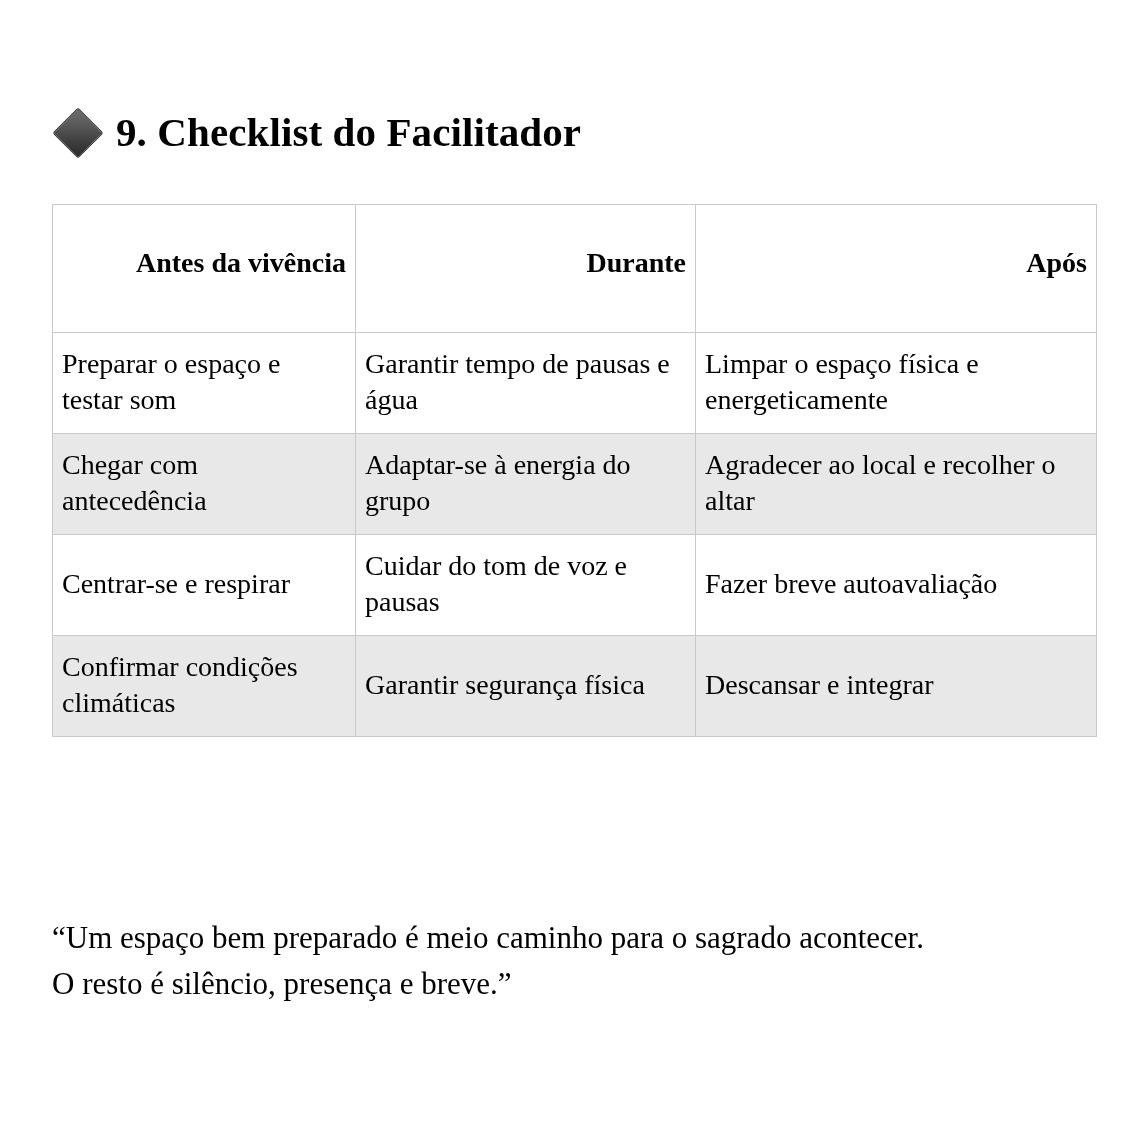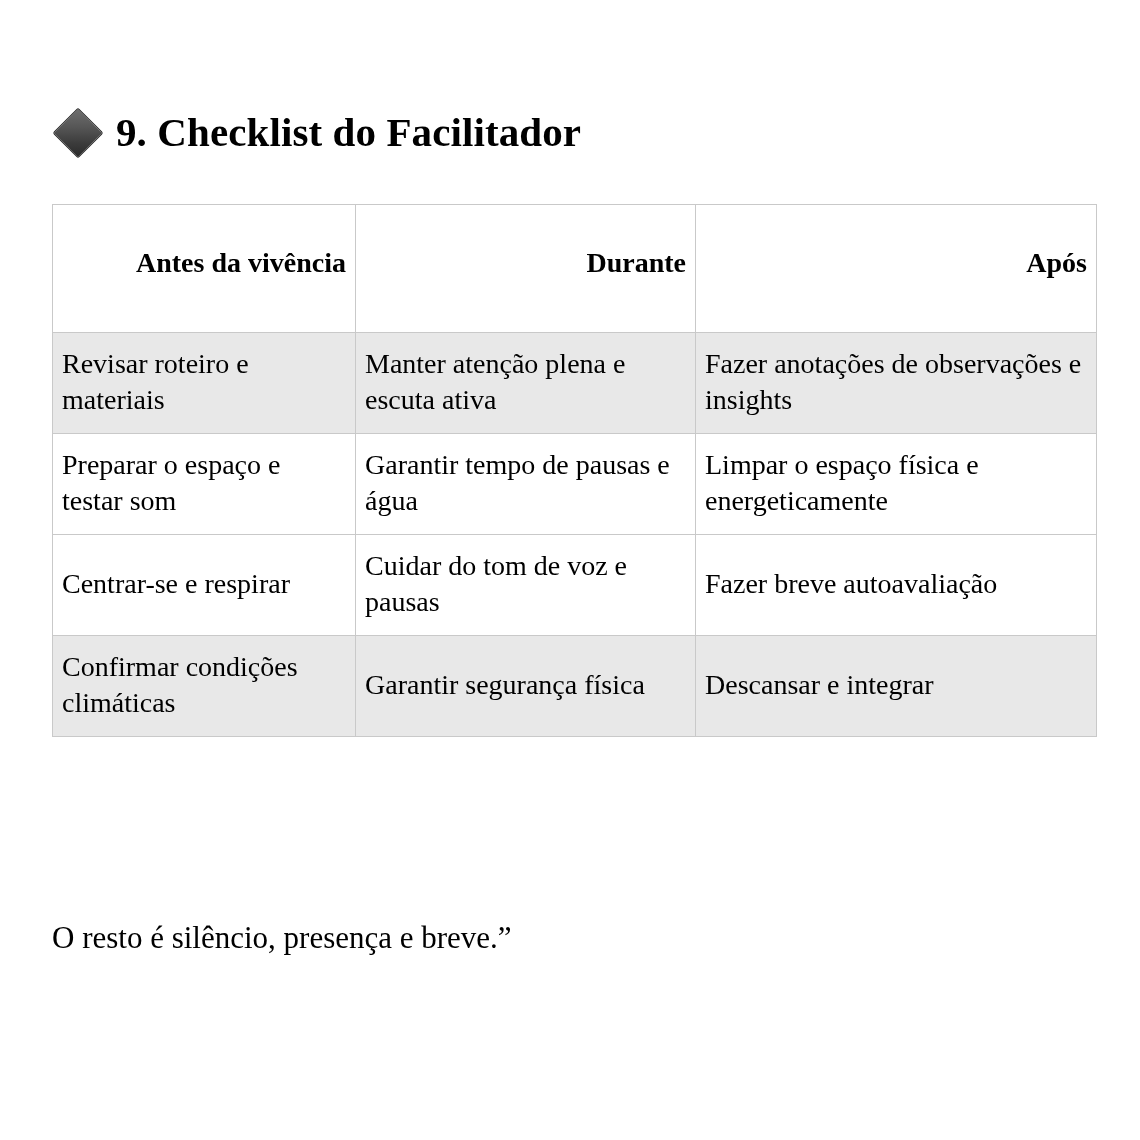--- a/index.html
+++ b/index.html
@@ -129,40 +129,41 @@
         <col class="c3">
     </colgroup>
     <thead>
       <tr>
         <th>Antes da vivência</th>
         <th>Durante</th>
         <th>Após</th>
       </tr>
     </thead>
     <tbody>
-      <tr class="shade">
-        <td>Revisar roteiro e materiais</td>
-        <td>Manter atenção plena e escuta ativa</td>
-        <td>Fazer anotações de observações e insights</td>
-      </tr>
       <tr class="plain">
         <td>Preparar o espaço e testar som</td>
         <td>Garantir tempo de pausas e água</td>
         <td>Limpar o espaço física e energeticamente</td>
+      </tr>
+      <tr class="shade">
+        <td>Chegar com antecedência</td>
+        <td>Adaptar-se à energia do grupo</td>
+        <td>Agradecer ao local e recolher o altar</td>
       </tr>
       <tr class="plain">
         <td>Centrar-se e respirar</td>
         <td>Cuidar do tom de voz e pausas</td>
         <td>Fazer breve autoavaliação</td>
       </tr>
       <tr class="shade">
         <td>Confirmar condições climáticas</td>
         <td>Garantir segurança física</td>
         <td>Descansar e integrar</td>
       </tr>
     </tbody>
   </table>
 
   <div class="quote-block">
+    <span class="quote-line">“Um espaço bem preparado é meio caminho para o sagrado acontecer.</span>
     <span class="quote-line">O resto é silêncio, presença e breve.”</span>
   </div>
 
 </div>
 
 </body></html>

